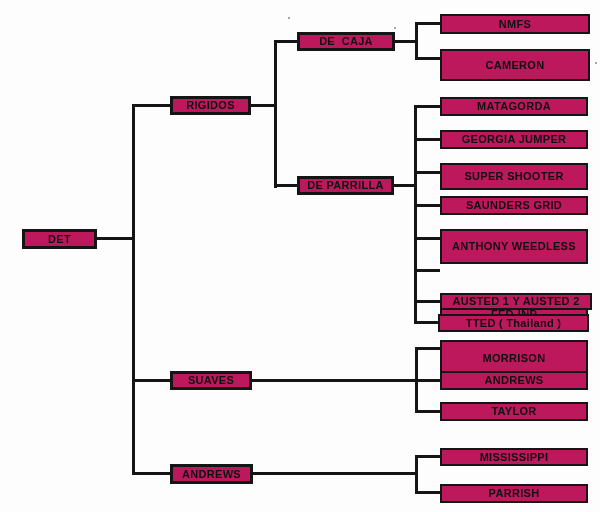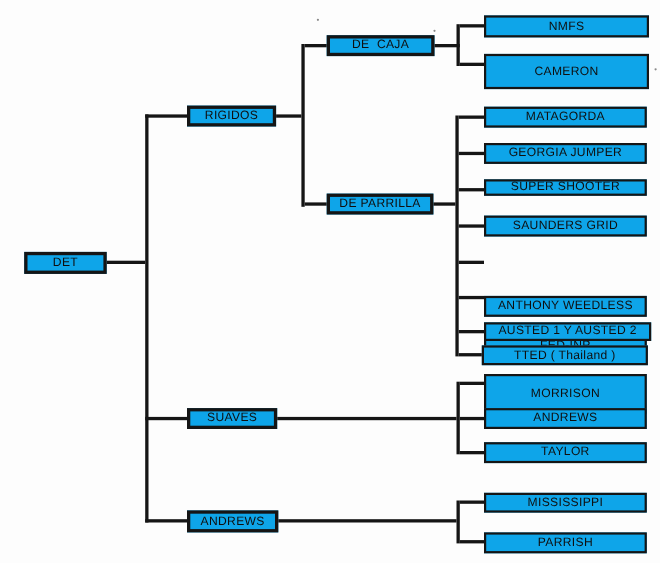--- a/index.html
+++ b/index.html
@@ -4,23 +4,23 @@
 <style>
   :root { --ink:#151515; --bg:#fdfdfd; --text:#0f0f0f; }
   html,body { margin:0; padding:0; }
   .stage {
     position:relative; width:600px; height:512px; overflow:hidden;
     background:var(--bg);
     font-family:"Liberation Sans", sans-serif;
   }
   .node {
     position:absolute; box-sizing:border-box;
-    background:#0ea5e9; border:2px solid var(--ink);
+    background:#be185d; border:2px solid var(--ink);
     display:flex; align-items:center; justify-content:center;
-    font-weight:normal; font-size:11px; letter-spacing:0.3px;
+    font-weight:bold; font-size:11px; letter-spacing:0.3px;
     color:var(--text); white-space:pre; line-height:1;
   }
   .node.b3 { border-width:3px; }
   .hline, .vline { position:absolute; background:var(--ink); }
   .hline { height:3px; }
   .vline { width:3px; }
   .speck { position:absolute; width:2px; height:2px; background:#8a8a8a; border-radius:50%; }
 </style>
 </head>
 <body>
@@ -34,23 +34,23 @@
   <div class="node b3" style="left:170px; top:464px; width:83px; height:20px;">ANDREWS</div>
 
   <div class="node b3" style="left:297px; top:32px; width:98px; height:19px;">DE  CAJA</div>
   <div class="node b3" style="left:297px; top:176px; width:97px; height:19px;">DE PARRILLA</div>
 
   <div class="node" style="left:440px; top:14px; width:150px; height:20px;">NMFS</div>
   <div class="node" style="left:440px; top:49px; width:150px; height:32px;">CAMERON</div>
 
   <div class="node" style="left:440px; top:97px; width:148px; height:19px;">MATAGORDA</div>
   <div class="node" style="left:440px; top:130px; width:148px; height:19px;">GEORGIA JUMPER</div>
-  <div class="node" style="left:440px; top:163px; width:148px; height:15px;">SUPER SHOOTER</div>
+  <div class="node" style="left:440px; top:163px; width:148px; height:27px;">SUPER SHOOTER</div>
   <div class="node" style="left:440px; top:196px; width:148px; height:19px;">SAUNDERS GRID</div>
-  <div class="node" style="left:440px; top:229px; width:148px; height:19px;margin-top:40px;">ANTHONY WEEDLESS</div>
+  <div class="node" style="left:440px; top:229px; width:148px; height:35px;">ANTHONY WEEDLESS</div>
   <div class="node" style="left:440px; top:261px; width:148px; height:19px;margin-top:44px;">FED-INP</div>
   <div class="node" style="left:440px; top:293px; width:152px; height:17px;">AUSTED 1 Y AUSTED 2</div>
   <div class="node" style="left:438px; top:314px; width:151px; height:18px;">TTED ( Thailand )</div>
 
   <div class="node" style="left:440px; top:340px; width:148px; height:36px;">MORRISON</div>
   <div class="node" style="left:440px; top:402px; width:148px; height:19px;">TAYLOR</div>
   <div class="node" style="left:440px; top:371px; width:148px; height:19px;">ANDREWS</div>
 
   <div class="node" style="left:440px; top:448px; width:148px; height:18px;">MISSISSIPPI</div>
   <div class="node" style="left:440px; top:484px; width:148px; height:19px;">PARRISH</div>

